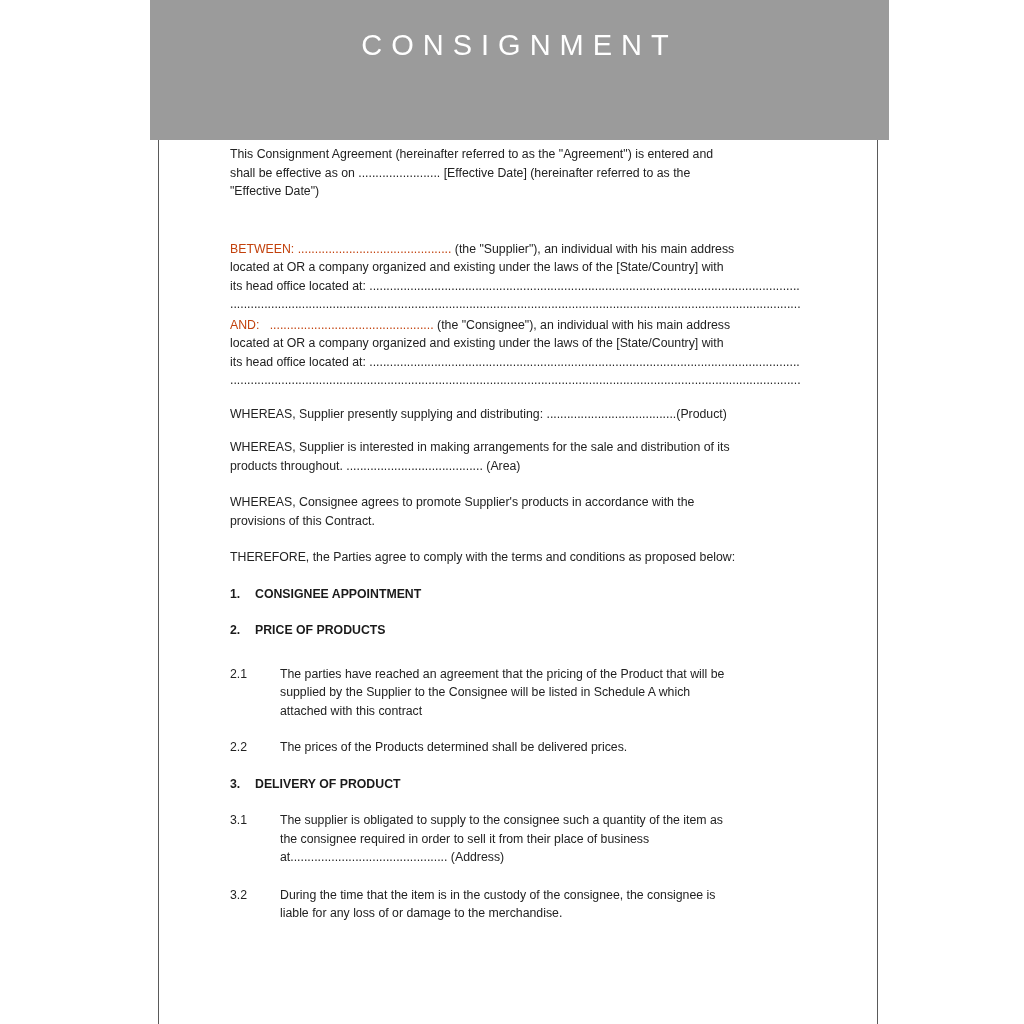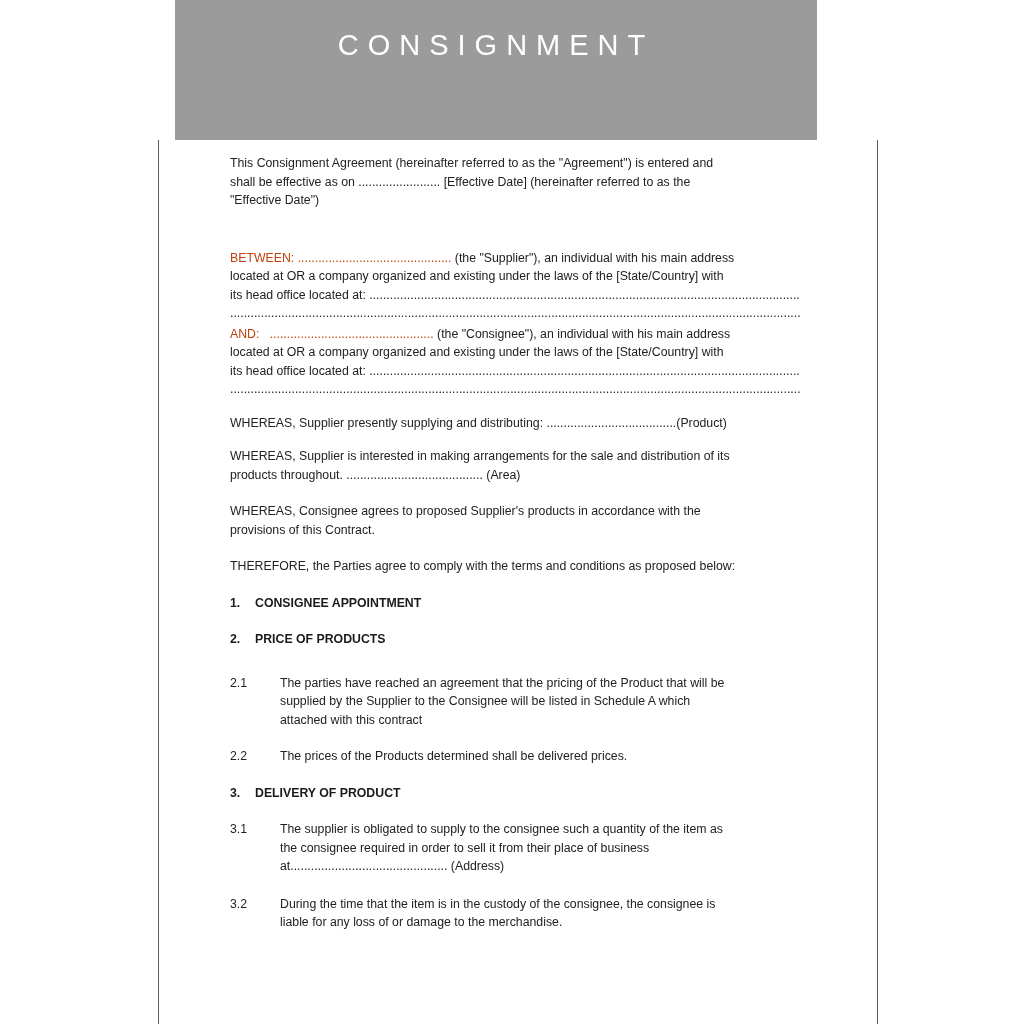--- a/index.html
+++ b/index.html
@@ -1,28 +1,28 @@
 <!DOCTYPE html>
 <html><head>
 <meta charset="utf-8">
 <style>
   html,body{margin:0;padding:0;background:#ffffff;width:1024px;height:1024px;overflow:hidden;
     font-family:"Liberation Sans",sans-serif;}
   .stage{position:relative;width:1024px;height:1024px;background:#ffffff;}
 
   
-  .band{position:absolute;left:150px;top:0;width:642px;height:140px;background:#9b9b9b;
-    box-sizing:border-box;padding-top:22px;margin-left:25px;}
+  .band{position:absolute;left:150px;top:0;width:739px;height:140px;background:#9b9b9b;
+    box-sizing:border-box;padding-top:22px;}
   .band-title{text-align:center;color:#ffffff;font-size:29px;letter-spacing:9px;
     font-weight:300;line-height:47px;white-space:pre;}
 
   
   .doc{position:absolute;left:158px;top:140px;width:720px;height:884px;box-sizing:border-box;
     border-left:1px solid #5a5a5a;border-right:1px solid #5a5a5a;
-    padding:14px 77px 0 71px;overflow:hidden;color:#222222;font-size:12.3px;line-height:18.5px;}
+    padding:5px 77px 0 71px;overflow:hidden;color:#222222;font-size:12.3px;line-height:18.5px;}
 
   .para{margin:0;white-space:pre;overflow:hidden;}
   .line{white-space:pre;overflow:hidden;}
   .lfx{display:flex;}
   .lfx .prefix{white-space:pre;flex:none;}
   .lfx .fill{flex:1;min-width:0;overflow:hidden;white-space:pre;}
   .fillline{overflow:hidden;white-space:pre;}
 
   .heading{display:flex;font-weight:bold;color:#1a1a1a;}
   .hnum{width:25px;flex:none;}
@@ -64,21 +64,21 @@
     <div class="g2">
         <div class="line"><b>AND:   ................................................</b><span> (the "Consignee"), an individual with his main address</span></div>
         <div class="line">located at OR a company organized and existing under the laws of the [State/Country] with</div>
         <div class="line lfx"><span class="prefix">its head office located at: </span><span class="fill">....................................................................................................................................................................................................................................</span></div>
         <div class="fillline">....................................................................................................................................................................................................................................</div>
       </div>
 
     <p class="para g15">WHEREAS, Supplier presently supplying and distributing: ......................................(Product)</p>
     <p class="para g15">WHEREAS, Supplier is interested in making arrangements for the sale and distribution of its
 products throughout. ........................................ (Area)</p>
-    <p class="para g18">WHEREAS, Consignee agrees to proposed Supplier's products in accordance with the
+    <p class="para g18">WHEREAS, Consignee agrees to promote Supplier's products in accordance with the
 provisions of this Contract.</p>
 
     <p class="para g18">THEREFORE, the Parties agree to comply with the terms and conditions as proposed below:</p>
 
     <div class="heading g18">
         <span class="hnum">1.</span>
         <span>CONSIGNEE APPOINTMENT</span>
       </div>
 
 

